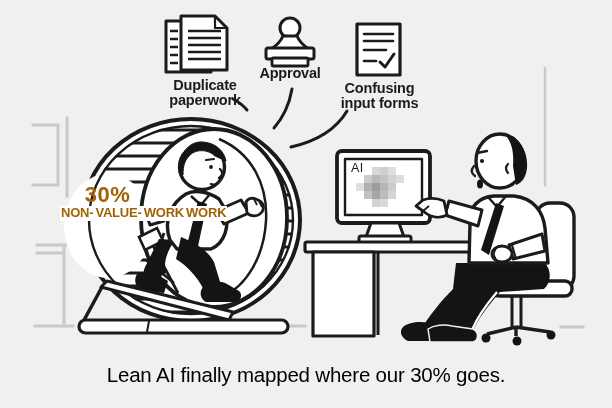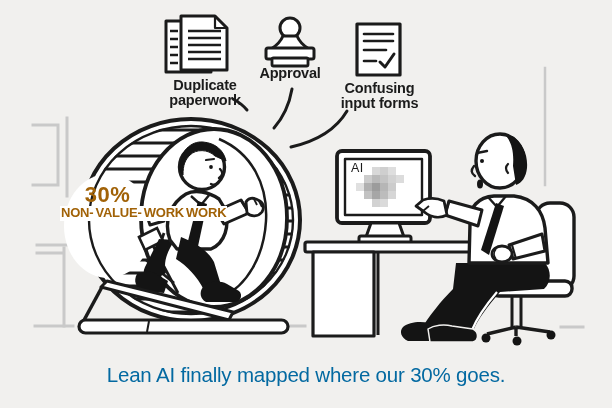--- a/index.html
+++ b/index.html
@@ -20,21 +20,21 @@
   }
   .wheel-percent{font-size:22px;line-height:23px;letter-spacing:0.5px;}
   .wheel-lines span{
     display:inline-block;background:#ffffff;padding:0 1px;
     font-size:13px;line-height:14.6px;letter-spacing:-0.2px;
   }
   .wheel-lines{display:flex;flex-direction:row;align-items:center;}
   .screen-label{font-size:12.5px;font-weight:400;letter-spacing:0.3px;}
   .caption{
     left:0;right:0;top:363px;text-align:center;
-    font-size:20.5px;font-weight:400;letter-spacing:-0.2px;color:#0369a1;
+    font-size:20.5px;font-weight:400;letter-spacing:-0.2px;color:#000000;
   }
 </style>
 </head>
 <body>
 
 <div class="stage">
 
   <svg width="612" height="408" viewBox="0 0 612 408">
     <defs>
       <clipPath id="ringclip">

